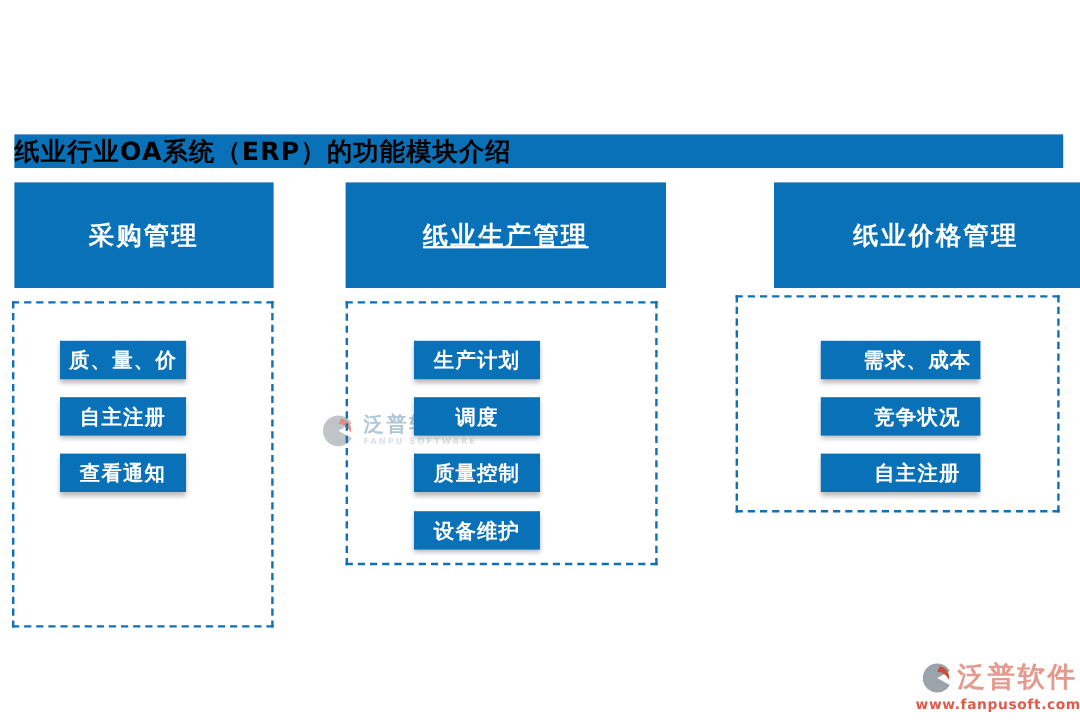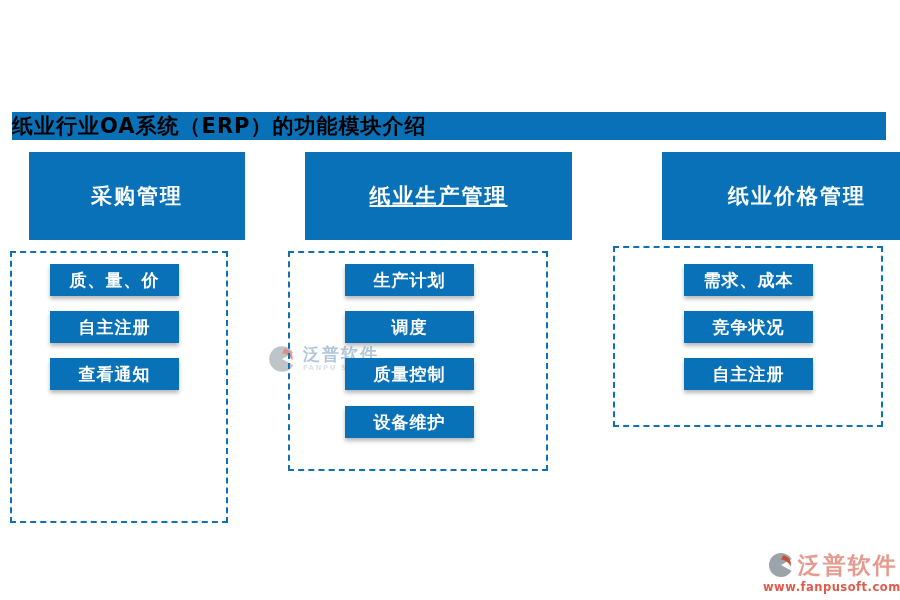--- a/index.html
+++ b/index.html
@@ -32,52 +32,52 @@
   .col-header {
     position: absolute;
     top: 152px; height: 88px;
     background: #0971b8;
     display: flex; align-items: center; justify-content: center;
     color: #ffffff;
     font-size: 21px;
     font-weight: bold;
     letter-spacing: 2px;
     z-index: 2;
-    margin-left: 17px;
   }
   .hdr1 { left: 12px;  width: 216px; }
   .hdr2 { left: 288px; width: 267px; text-decoration: underline; }
   .hdr3 { left: 645px; width: 270px; }
   
   .dash-box {
     position: absolute;
     border: 2px dashed #1070b5;
     background: transparent;
     z-index: 1;
   }
   .dash1 { left: 10px;  top: 251px; width: 214px; height: 268px; }
   .dash2 { left: 288px; top: 251px; width: 256px; height: 216px; }
   .dash3 { left: 613px; top: 246px; width: 266px; height: 177px; }
   
   .module-btn {
     position: absolute;
-    width: 129px; height: 32px;
+    width: 105px; height: 32px;
     background: #0971b8;
     color: #ffffff;
     font-size: 17px;
     font-weight: bold;
     letter-spacing: 1px;
     display: flex; align-items: center; justify-content: center;
     box-shadow: 0 3px 4px rgba(0,0,0,0.28);
     z-index: 3;
     white-space: nowrap;
+    margin-top: 20px;
   }
   .c1 { left: 50px;  }
   .c2 { left: 345px; }
-  .c3 { left: 684px; }
+  .c3 { left: 684px; padding-left: 28px; }
   .r1 { top: 264px; }
   .r2 { top: 311px; }
   .r3 { top: 358px; }
   .r4 { top: 406px; }
   
   .watermark-center {
     position: absolute;
     left: 266px; top: 343px;
     display: flex; align-items: center; gap: 5px;
     z-index: 0;

